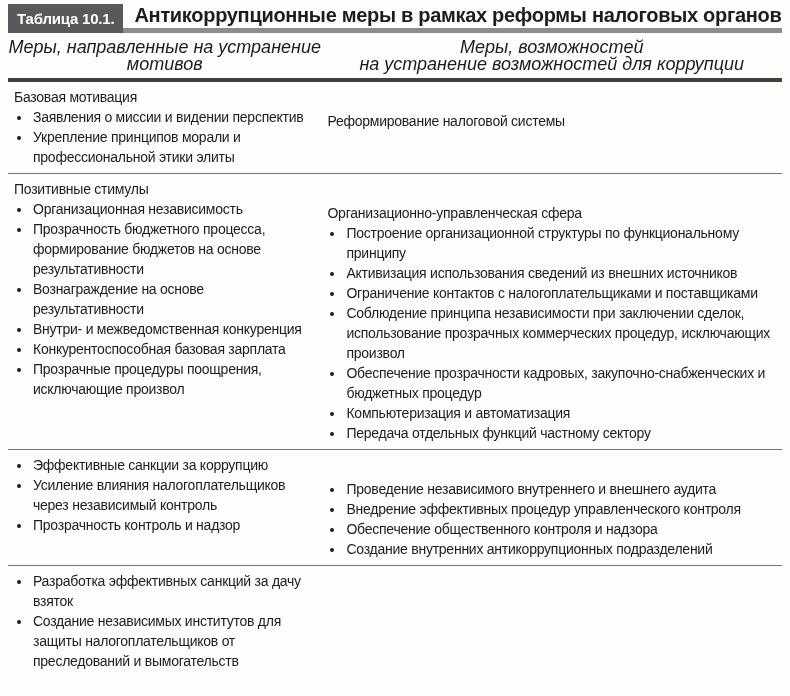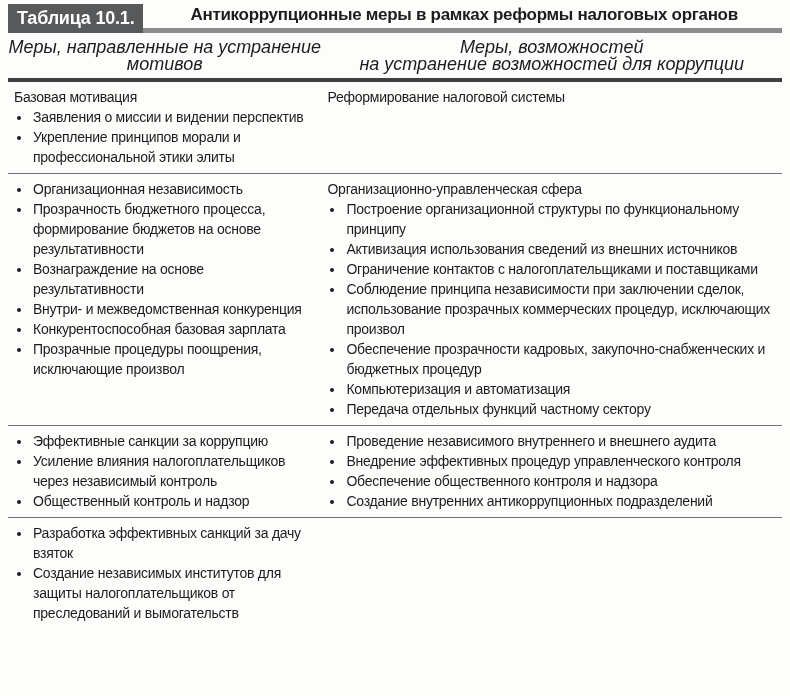--- a/index.html
+++ b/index.html
@@ -8,52 +8,52 @@
     background: #fdfdfb;
     padding: 4px 8px 0 8px;
     font-family: "Liberation Sans", sans-serif;
     color: #1e1c1c;
     overflow: hidden;
   }
   
   .header { display: flex; height: 29px; }
   .table-label {
     background: #58595b; color: #ffffff;
-    font-weight: 700; font-size: 18px;
+    font-weight: 700; font-size: 15px;
     display: flex; align-items: center;
     padding: 0 9px; letter-spacing: -0.2px;
     flex: 0 0 auto;
   }
   .header-right {
     flex: 1 1 auto; box-sizing: border-box;
     border-bottom: 5px solid #8a8c8e;
     display: flex; align-items: center;
     padding-left: 11px;
   }
-  .table-title { font-weight: 700; font-size: 17px; letter-spacing: -0.3px; padding-bottom: 2px; margin-left: 36px; }
+  .table-title { font-weight: 700; font-size: 20px; letter-spacing: -0.3px; padding-bottom: 2px; }
 
   
   .col-headers {
     display: flex; font-style: italic; font-size: 18px;
     line-height: 17px; padding: 6px 0 5px; text-align: center;
   }
   .col-h-left  { width: 40.5%; }
   .col-h-right { width: 59.5%; }
 
   .thick-rule { height: 4px; background: #3f4042; }
 
   
   .section {
     display: flex; padding: 5px 0 6px;
     border-bottom: 1px solid #737478;
     font-size: 14px; line-height: 20px; letter-spacing: -0.25px;
   }
   .section.last { border-bottom: none; }
   .cell-left  { width: 40.5%; box-sizing: border-box; padding-right: 14px; }
-  .cell-right { width: 59.5%; box-sizing: border-box; padding-right: 2px; }
+  .cell-right { width: 59.5%; box-sizing: border-box; padding-right: 2px; margin-top: 24px; }
   .cell-heading { padding-left: 6px; }
   .cell ul, .cell-left ul, .cell-right ul { margin: 0; padding-left: 24px; }
   .cell-left li, .cell-right li { padding-left: 1px; }
 </style>
 </head>
 <body>
 
 <div class="page">
 
   <div class="header">
@@ -85,20 +85,21 @@
           <li>Укрепление принципов морали и профессиональной этики элиты</li>
         </ul>
       </div>
       <div class="cell-right">
         <div class="cell-heading">Реформирование налоговой системы</div>
       </div>
     </div>
 
     <div class="section">
       <div class="cell-left">
+        <div class="cell-heading">Позитивные стимулы</div>
         <ul>
           <li>Организационная независимость</li>
           <li>Прозрачность бюджетного процесса, формирование бюджетов на основе результативности</li>
           <li>Вознаграждение на основе результативности</li>
           <li>Внутри- и межведомственная конкуренция</li>
           <li>Конкурентоспособная базовая зарплата</li>
           <li>Прозрачные процедуры поощрения, исключающие произвол</li>
         </ul>
       </div>
       <div class="cell-right">
@@ -113,21 +114,21 @@
           <li>Передача отдельных функций частному сектору</li>
         </ul>
       </div>
     </div>
 
     <div class="section">
       <div class="cell-left">
         <ul>
           <li>Эффективные санкции за коррупцию</li>
           <li>Усиление влияния налогоплательщиков через независимый контроль</li>
-          <li>Общественный контроль и надзор</li>
+          <li>Прозрачность контроль и надзор</li>
         </ul>
       </div>
       <div class="cell-right">
         <ul>
           <li>Проведение независимого внутреннего и внешнего аудита</li>
           <li>Внедрение эффективных процедур управленческого контроля</li>
           <li>Обеспечение общественного контроля и надзора</li>
           <li>Создание внутренних антикоррупционных подразделений</li>
         </ul>
       </div>

